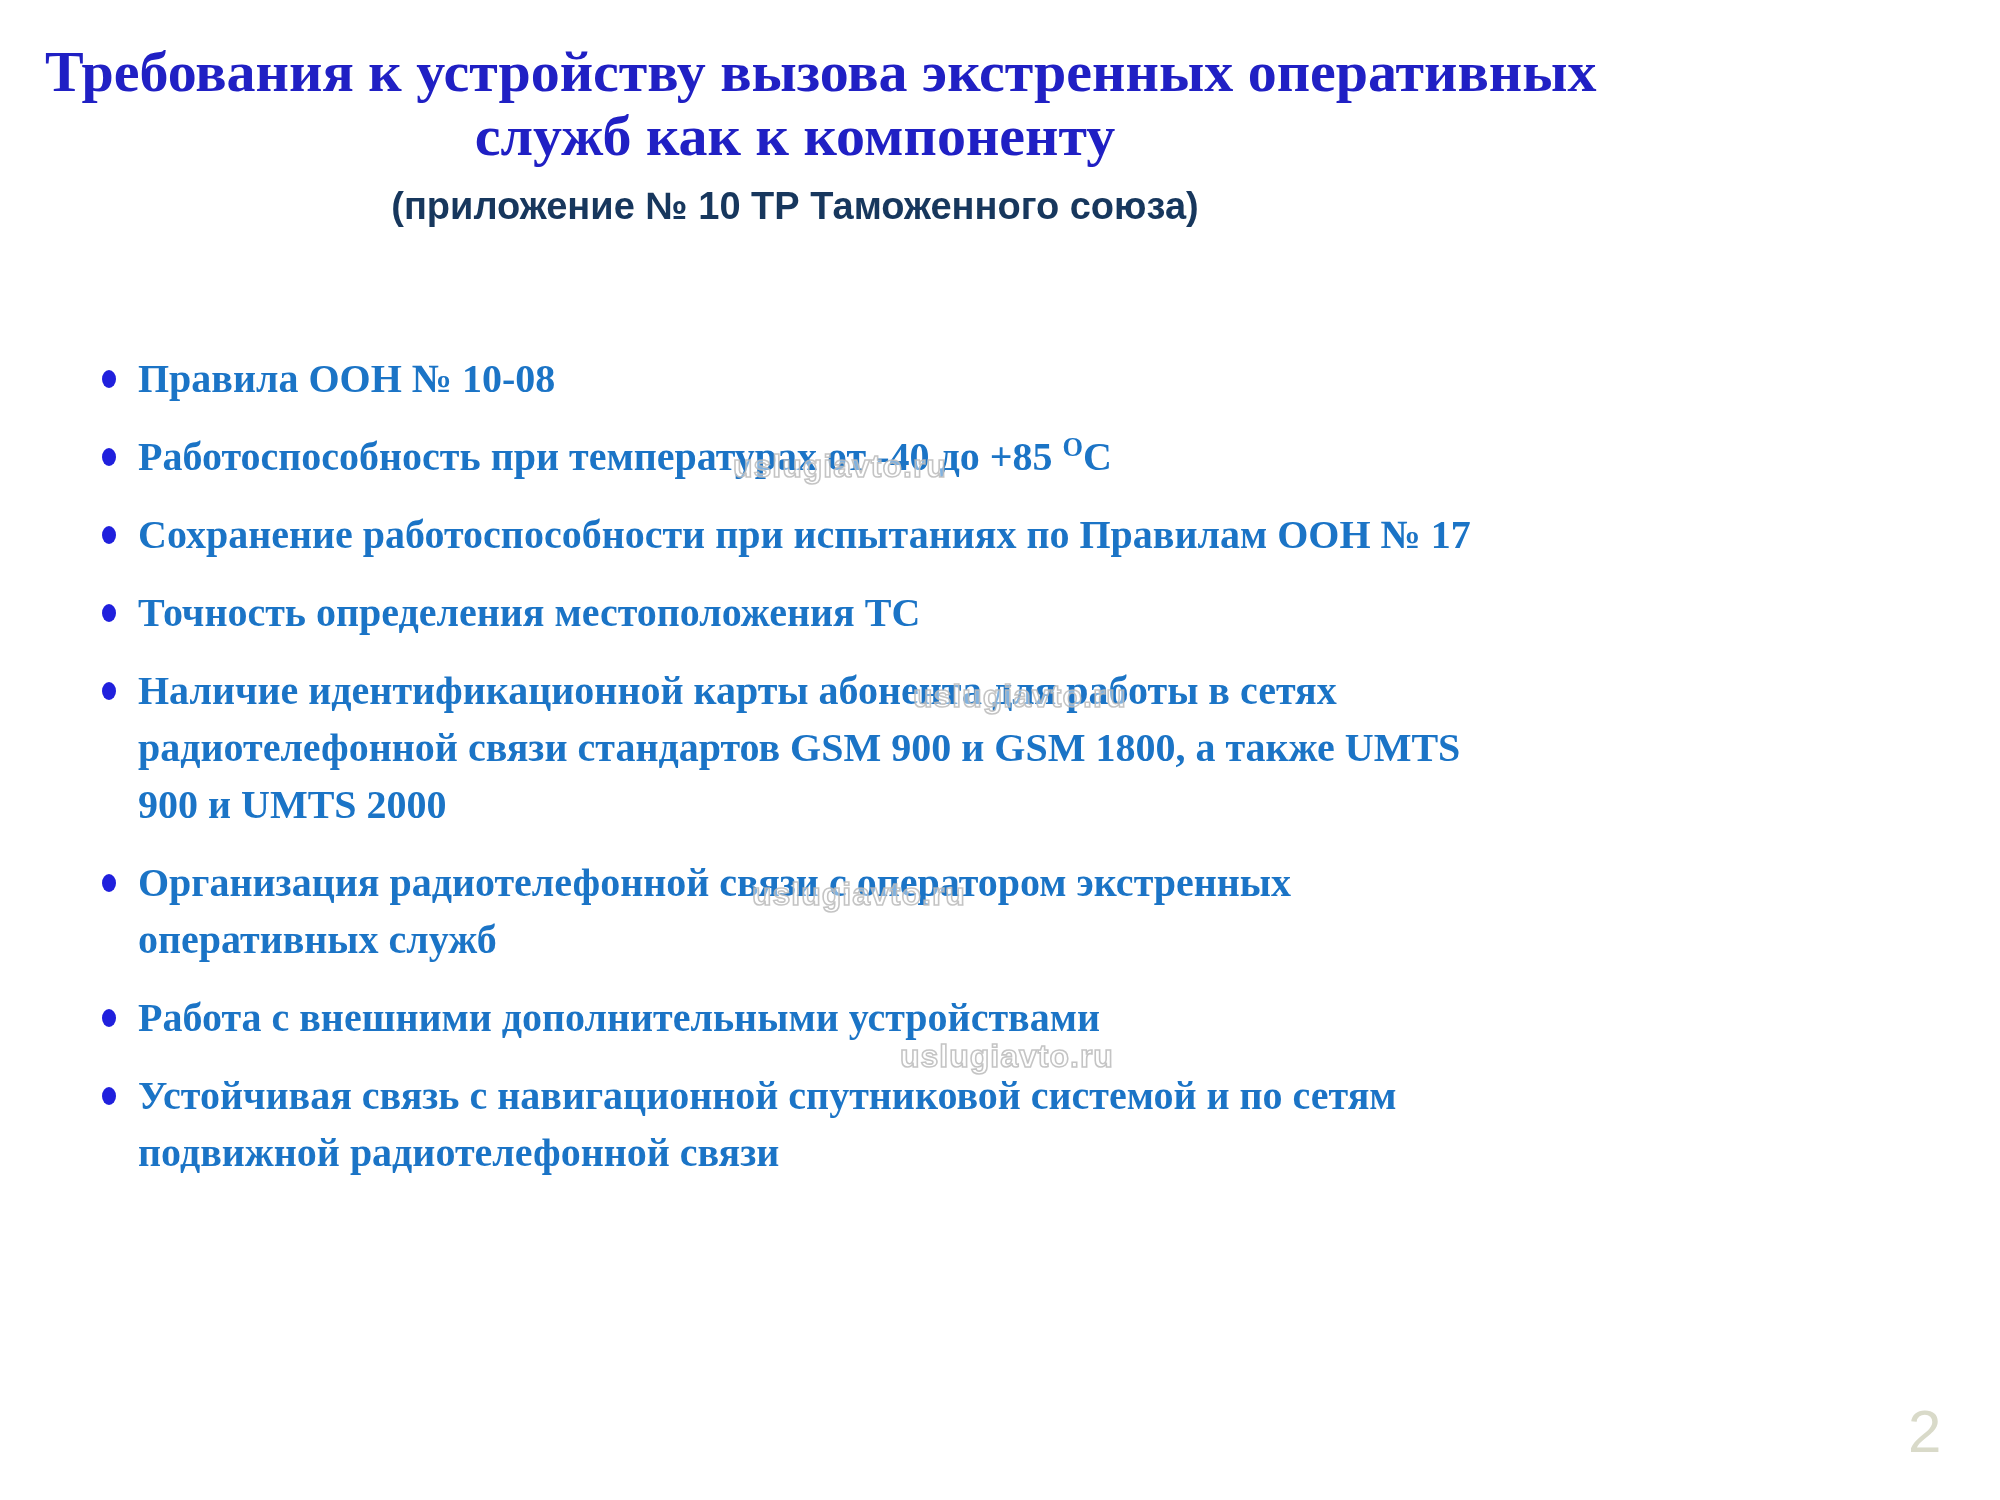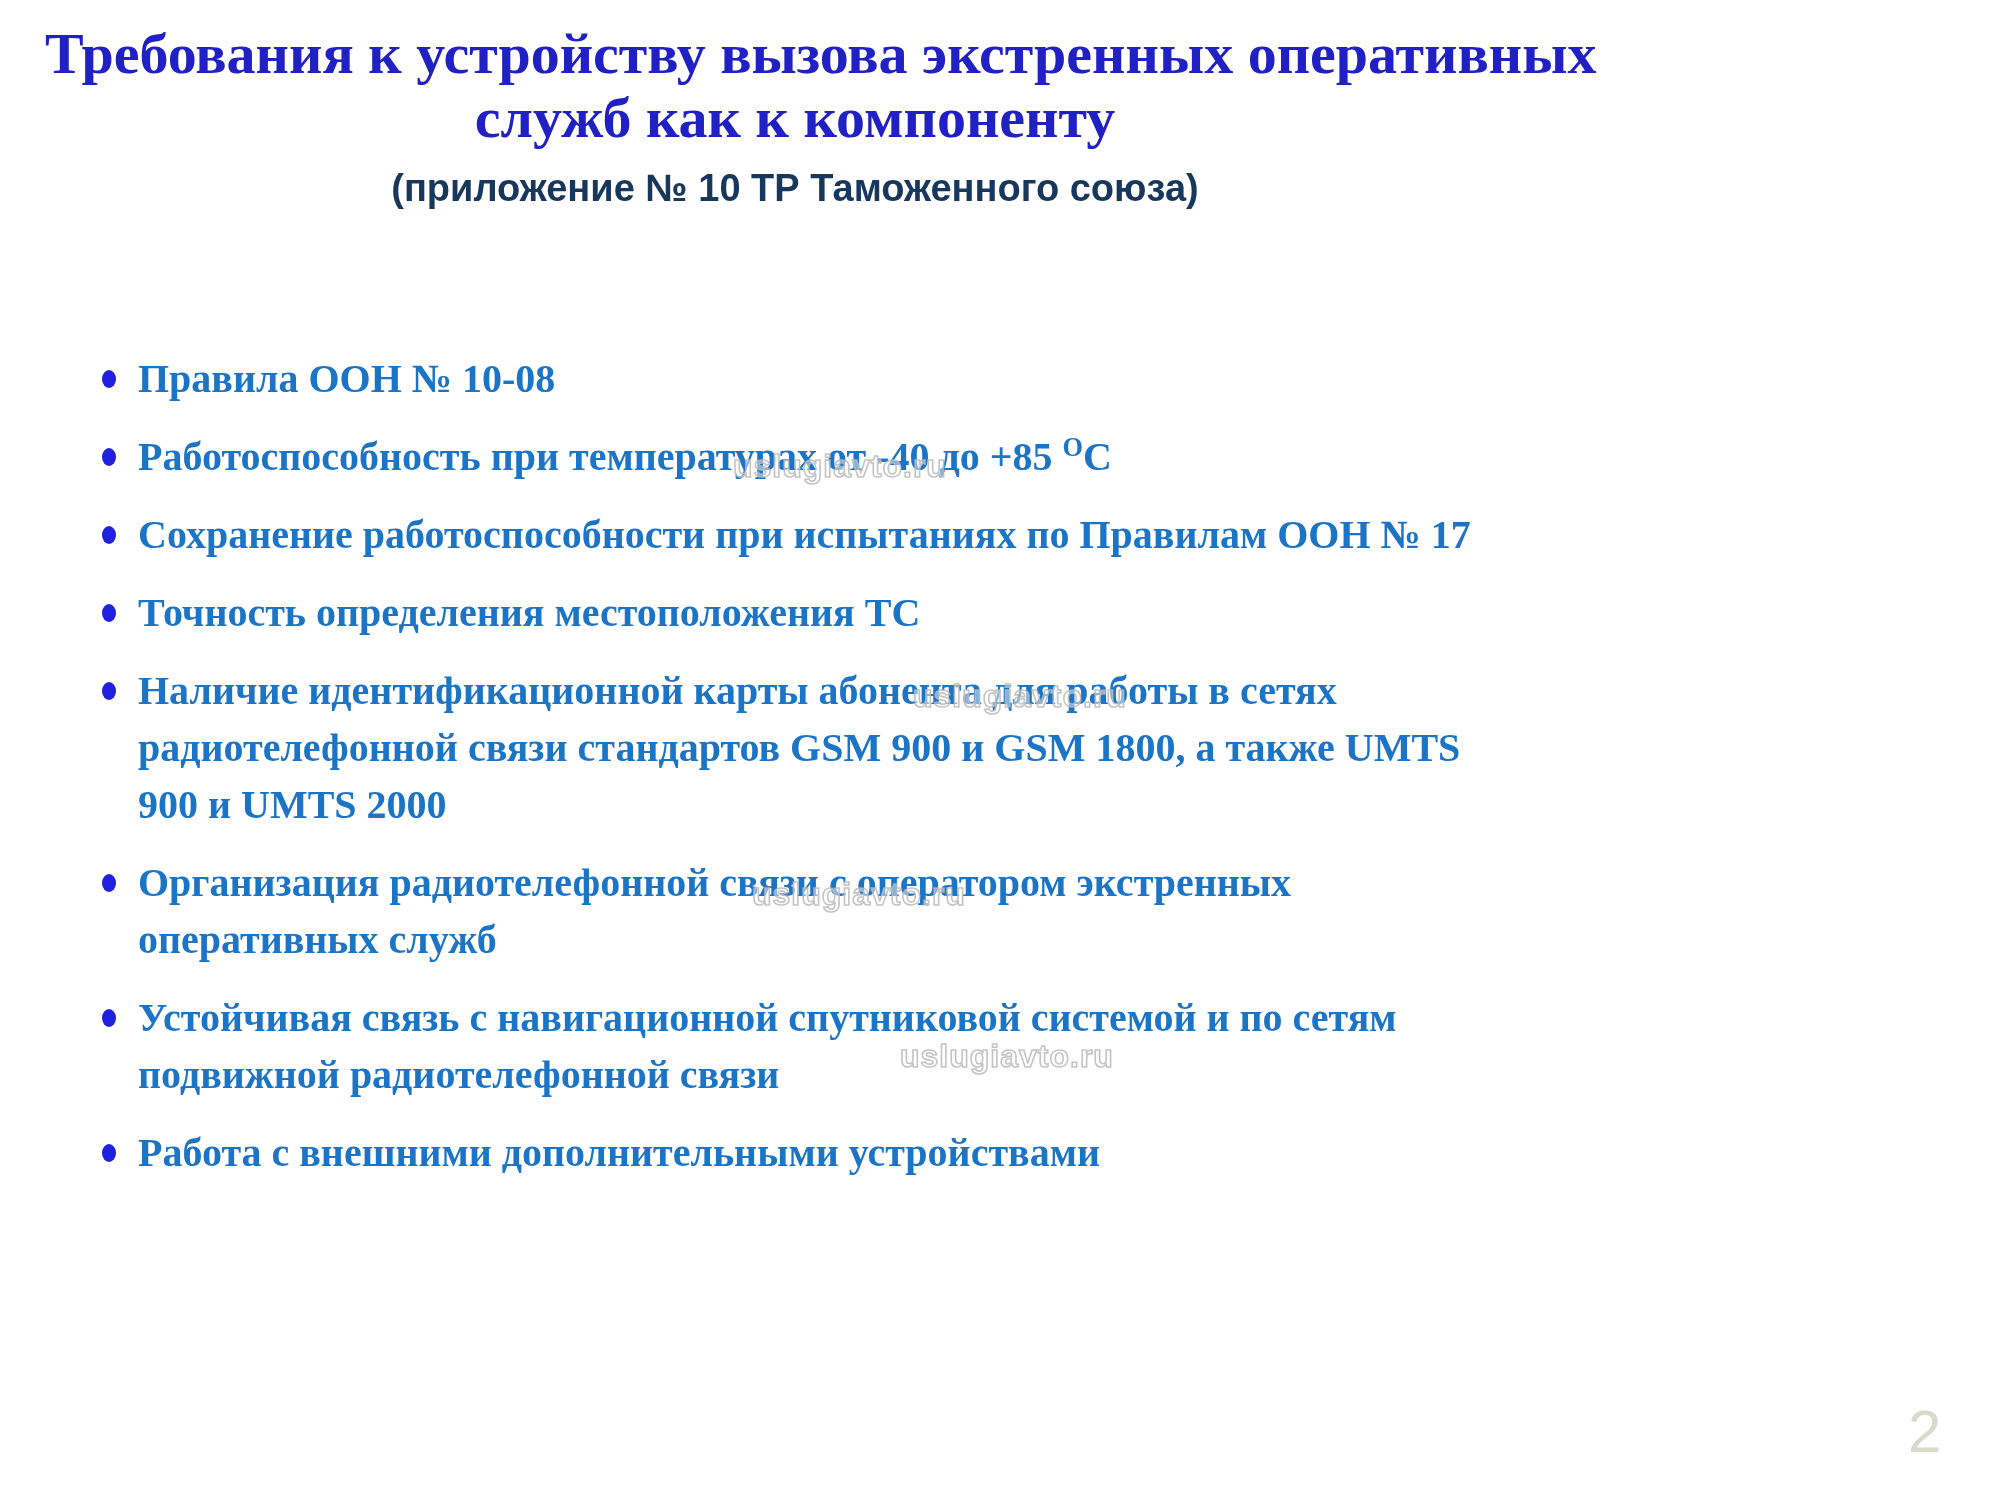--- a/index.html
+++ b/index.html
@@ -5,21 +5,21 @@
   html,body{margin:0;padding:0;background:#ffffff;}
   .slide{
     position:relative;
     width:2000px;height:1500px;
     background:#ffffff;
     overflow:hidden;
     font-family:"Liberation Serif", serif;
   }
   .title-block{
     position:absolute;
-    top:22px;left:45px;width:1500px;
+    top:40px;left:45px;width:1500px;
     text-align:center;
   }
   .title-line{
     font-family:"Liberation Serif", serif;
     font-weight:bold;
     font-size:58px;
     line-height:64px;
     color:var(--title-color,#2020C4);
     white-space:nowrap;
   }
@@ -95,22 +95,22 @@
     <div class="subtitle">(приложение № 10 ТР Таможенного союза)</div>
   </div>
 
   <ul class="bullets">
       <li><span class="dot"></span><span>Правила ООН № 10-08</span></li>
       <li><span class="dot"></span><span>Работоспособность при температурах от -40 до +85 <sup>О</sup>С</span></li>
       <li><span class="dot"></span><span>Сохранение работоспособности  при испытаниях по Правилам ООН № 17</span></li>
       <li><span class="dot"></span><span>Точность определения местоположения ТС</span></li>
       <li><span class="dot"></span><span>Наличие идентификационной карты абонента для работы в сетях радиотелефонной связи стандартов GSM 900 и GSM 1800, а также UMTS 900 и UMTS 2000</span></li>
       <li><span class="dot"></span><span>Организация радиотелефонной связи с оператором экстренных оперативных служб</span></li>
+      <li><span class="dot"></span><span>Работа с внешними дополнительными устройствами</span></li>
       <li><span class="dot"></span><span>Устойчивая связь с навигационной спутниковой системой и по сетям подвижной радиотелефонной связи</span></li>
-      <li><span class="dot"></span><span>Работа с внешними дополнительными устройствами</span></li>
     </ul>
 
   <div class="watermark wm-1">uslugiavto.ru</div>
   <div class="watermark wm-2">uslugiavto.ru</div>
   <div class="watermark wm-3">uslugiavto.ru</div>
   <div class="watermark wm-4">uslugiavto.ru</div>
 
   <div class="page-number">2</div>
 
 </div>

